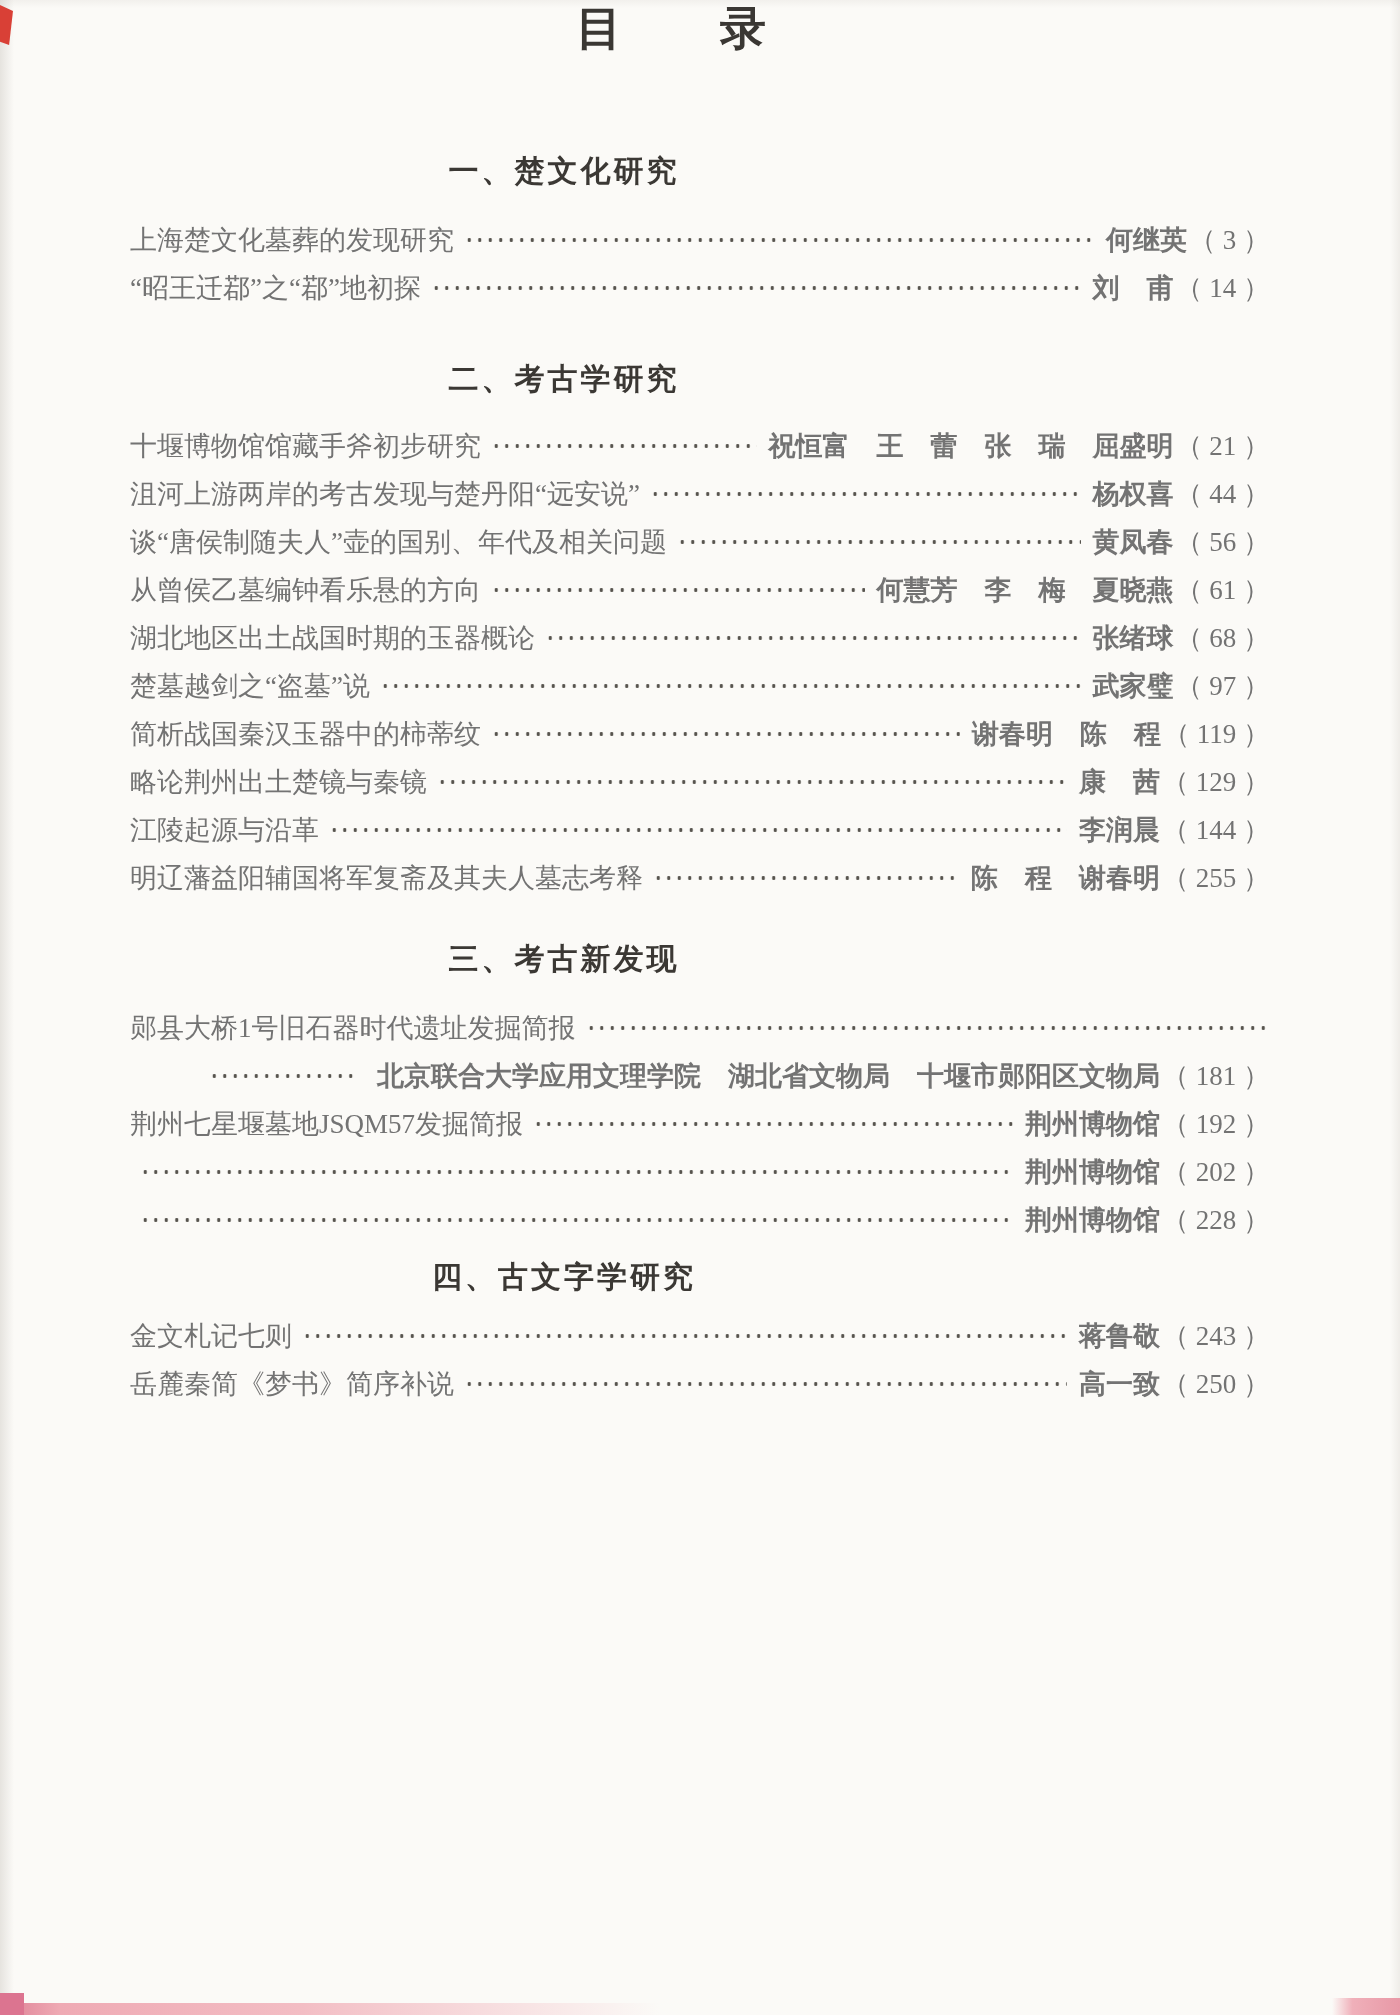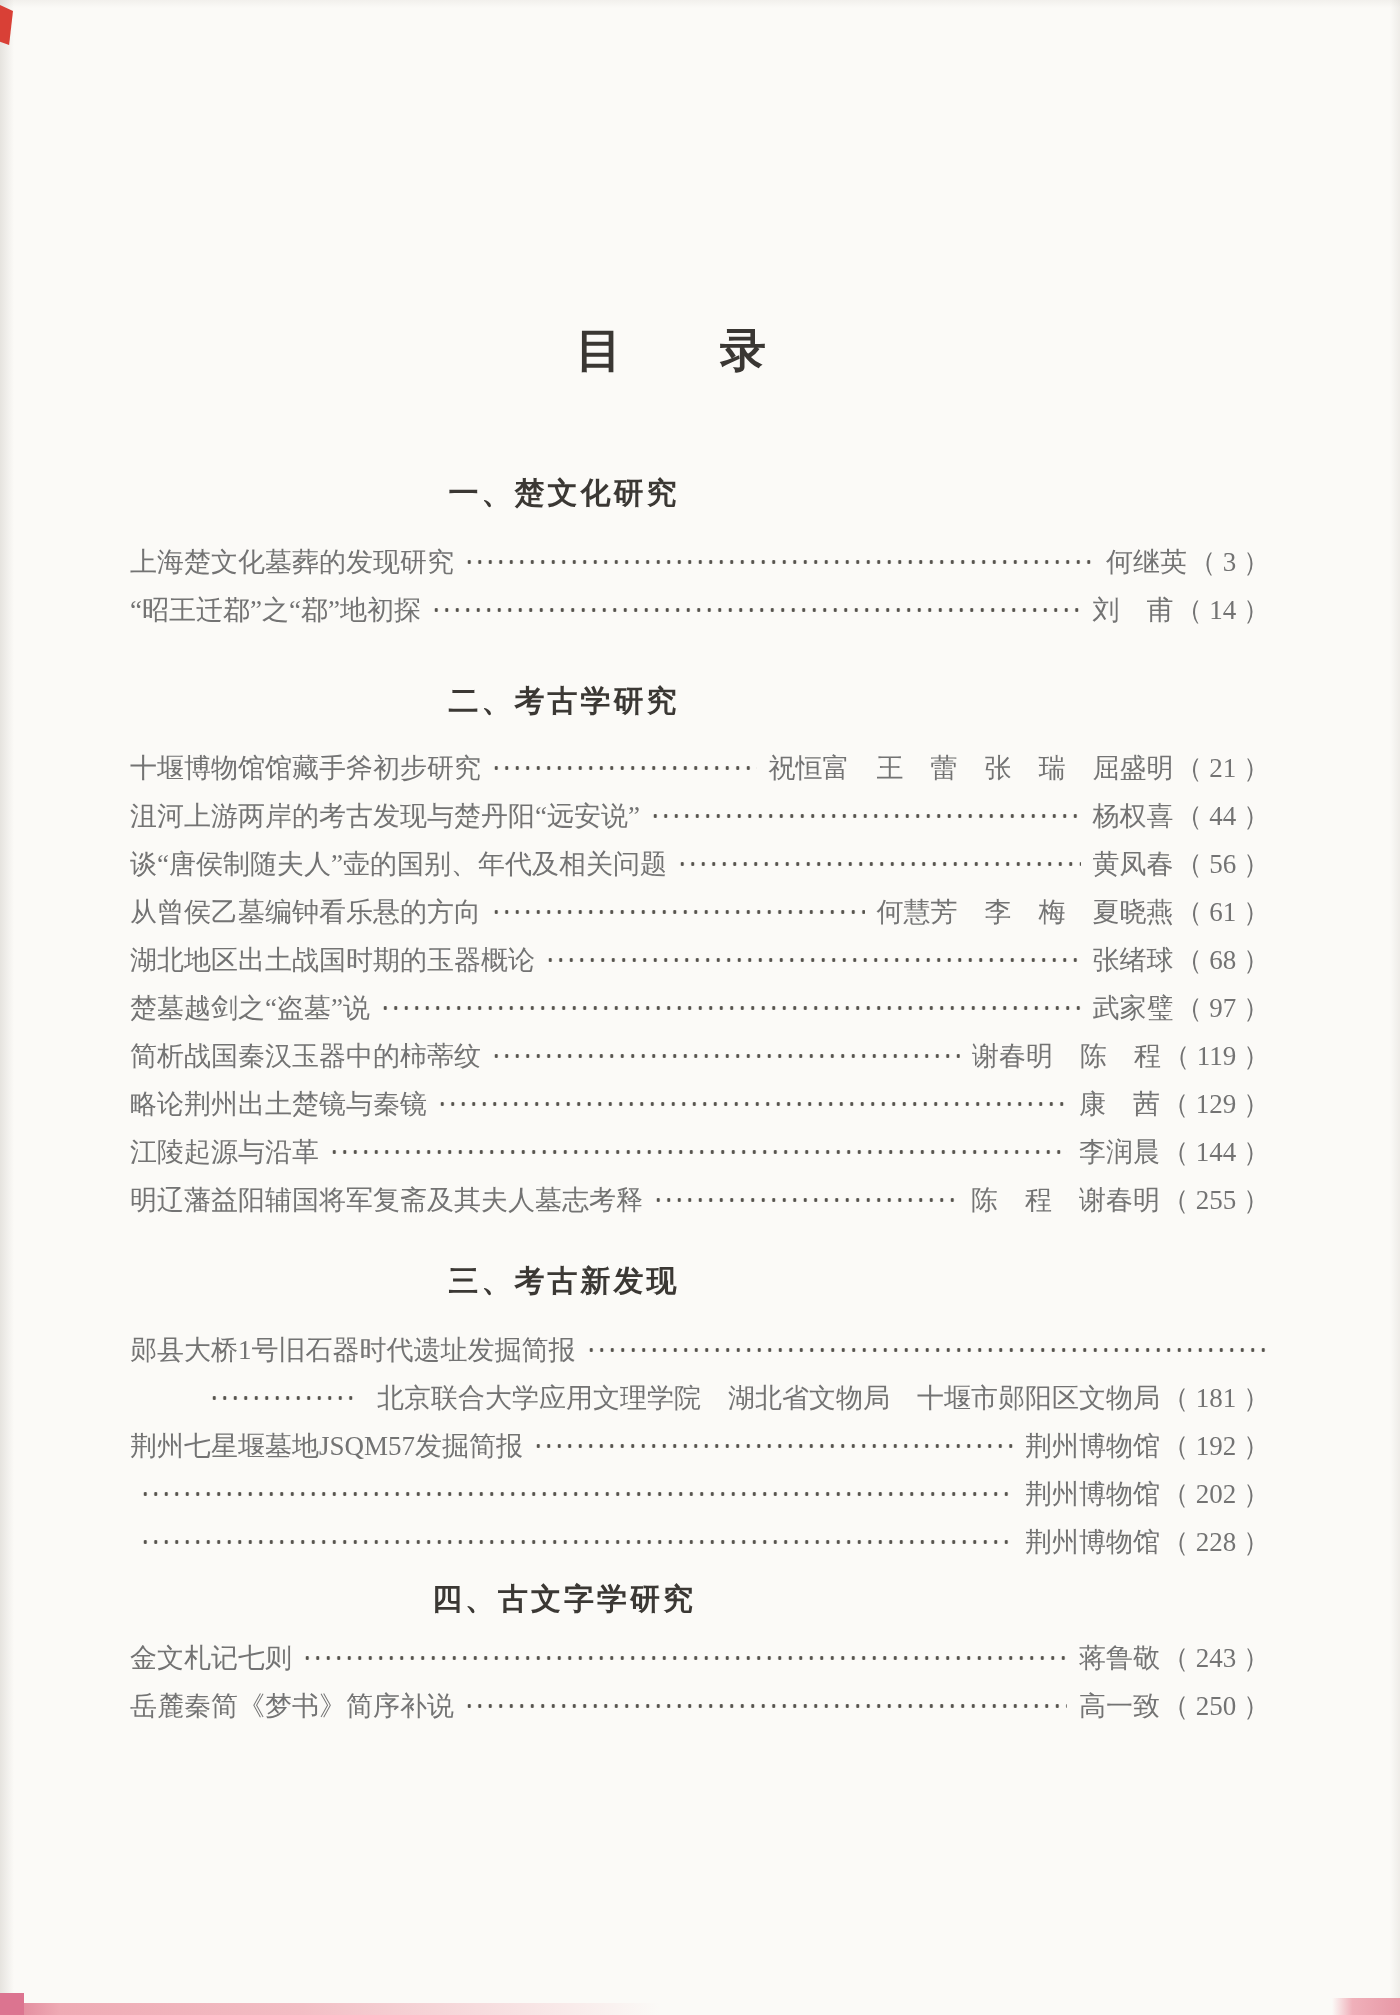--- a/index.html
+++ b/index.html
@@ -26,21 +26,20 @@
       linear-gradient(to bottom, rgba(200,195,188,.18), rgba(200,195,188,0) 8px);
     pointer-events: none;
   }
 
   .toc {
     position: relative;
     padding: 0 130px;
   }
 
   .page-title {
-    padding-top: 322px;
     text-align: center;
     transform: translateX(-28px);
     font-family: "Liberation Serif", serif;
     font-weight: 700;
     font-size: 46px;
     line-height: 58px;
     color: #3a3733;
     white-space: pre;
     letter-spacing: 2px;
   }
@@ -71,21 +70,21 @@
   .row {
     display: flex;
     align-items: center;
     height: 48px;
     font-size: 27px;
     line-height: 48px;
     color: #737373;
   }
 
   .row .t { white-space: pre; flex: 0 0 auto; }
-  .row .a { white-space: pre; flex: 0 0 auto; margin-left: 12px; }
+  .row .a { white-space: pre; flex: 0 0 auto; margin-left: 12px; font-weight: bold; }
   .row .p { white-space: pre; flex: 0 0 auto; margin-left: 2px; }
 
   .leader {
     flex: 1 1 auto;
     min-width: 18px;
     height: 48px;
     margin-left: 8px;
     background-image: radial-gradient(circle, #57544e 1.7px, rgba(87,84,78,0) 2px);
     background-size: 10.5px 14px;
     background-repeat: repeat-x;

